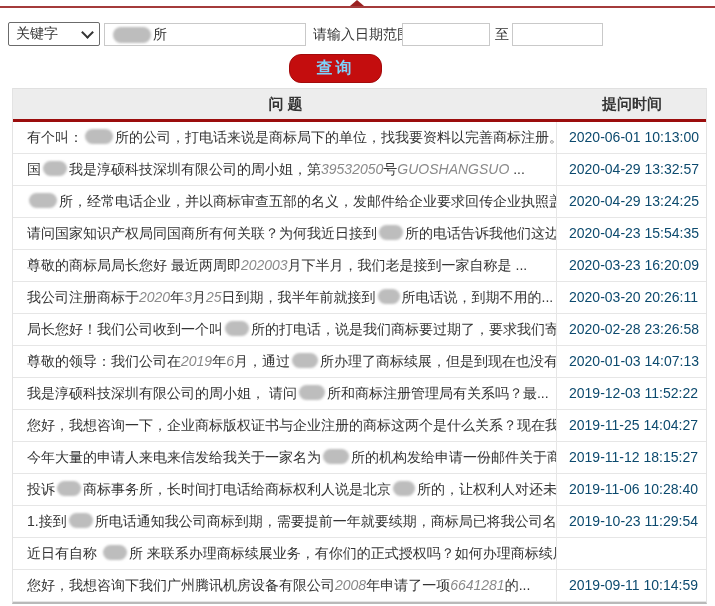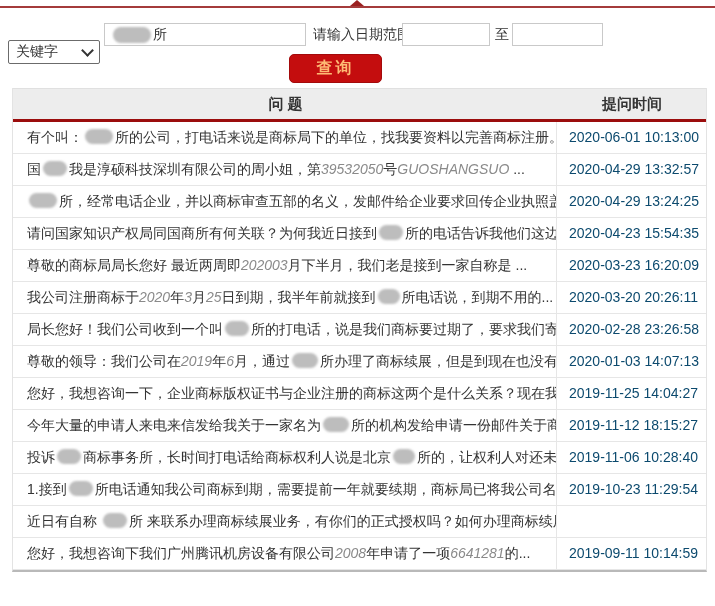--- a/index.html
+++ b/index.html
@@ -8,43 +8,43 @@
     font-family:"Liberation Sans","DejaVu Sans",sans-serif;
     color:#333;position:relative;
   }
   
   .top-rule{position:absolute;left:0;top:6px;width:715px;height:2px;background:#a43b3b;}
   .top-arrow{position:absolute;left:350px;top:-6px;width:0;height:0;
     border-left:7px solid transparent;border-right:7px solid transparent;
     border-bottom:6px solid #9b2020;}
   
   .select-box{
-    position:absolute;left:8px;top:40px;width:92px;height:24px;box-sizing:border-box;
+    position:absolute;left:8px;top:22px;width:92px;height:24px;box-sizing:border-box;
     border:1px solid #6b6b6b;border-radius:2px;background:#fff;
     display:flex;align-items:center;justify-content:space-between;
     padding:0 7px;font-size:14px;cursor:default;
   }
   .chev{width:7px;height:7px;border-right:2px solid #333;border-bottom:2px solid #333;
     transform:rotate(45deg);margin-top:-4px;}
   .textbox{
     position:absolute;box-sizing:border-box;border:1px solid #c9c9c9;background:#fff;
     font-size:14px;color:#333;padding:0 6px;display:flex;align-items:center;
   }
   .kw{left:104px;top:23px;width:202px;height:23px;}
   .date1{left:402px;top:23px;width:88px;height:23px;}
   .date2{left:512px;top:23px;width:91px;height:23px;}
   input.plain{border:none;outline:none;width:100%;height:100%;font-size:14px;
     font-family:inherit;color:#333;background:transparent;padding:0;}
   .lbl{position:absolute;top:26px;font-size:14px;color:#333;}
   .lbl-range{left:313px;}
   .lbl-to{left:495px;}
   .btn-query{
     position:absolute;left:289px;top:54px;width:93px;height:29px;
-    background:#c40d0e;border:1px solid #a30a0b;border-radius:5px;
-    color:#fdba74;font-size:16px;font-weight:bold;letter-spacing:3px;
+    background:#c40d0e;border:1px solid #a30a0b;border-radius:12px;
+    color:#7dd3fc;font-size:16px;font-weight:bold;letter-spacing:3px;
     display:flex;align-items:center;justify-content:center;cursor:pointer;
     font-family:inherit;
   }
   
   .qtable{
     position:absolute;left:12px;top:88px;width:695px;box-sizing:border-box;
     border-left:1px solid #e3e3e3;border-right:1px solid #e3e3e3;
     border-bottom:2px solid #b9b9b9;
   }
   .thead{
@@ -129,20 +129,24 @@
       </div>
       <div class="row">
         <div class="cell-q"><span>局长您好！我们公司收到一个叫</span><span class="redact" style="width: 24px;"></span><span>所的打电话，说是我们商标要过期了，要求我们寄资料...</span></div>
         <div class="cell-t">2020-02-28 23:26:58</div>
       </div>
       <div class="row">
         <div class="cell-q"><span>尊敬的领导：我们公司在</span><span class="gray">2019</span><span>年</span><span class="gray">6</span><span>月，通过</span><span class="redact" style="width: 26px;"></span><span>所办理了商标续展，但是到现在也没有...</span></div>
         <div class="cell-t">2020-01-03 14:07:13</div>
       </div>
       <div class="row">
+        <div class="cell-q"><span>我是淳硕科技深圳有限公司的周小姐， 请问</span><span class="redact" style="width: 26px;"></span><span>所和商标注册管理局有关系吗？最...</span></div>
+        <div class="cell-t">2019-12-03 11:52:22</div>
+      </div>
+      <div class="row">
         <div class="cell-q"><span>您好，我想咨询一下，企业商标版权证书与企业注册的商标这两个是什么关系？现在我企业...</span></div>
         <div class="cell-t">2019-11-25 14:04:27</div>
       </div>
       <div class="row">
         <div class="cell-q"><span>今年大量的申请人来电来信发给我关于一家名为</span><span class="redact" style="width: 26px;"></span><span>所的机构发给申请一份邮件关于商标续...</span></div>
         <div class="cell-t">2019-11-12 18:15:27</div>
       </div>
       <div class="row">
         <div class="cell-q"><span>投诉</span><span class="redact" style="width: 24px;"></span><span>商标事务所，长时间打电话给商标权利人说是北京</span><span class="redact" style="width: 22px;"></span><span>所的，让权利人对还未到续...</span></div>
         <div class="cell-t">2019-11-06 10:28:40</div>

